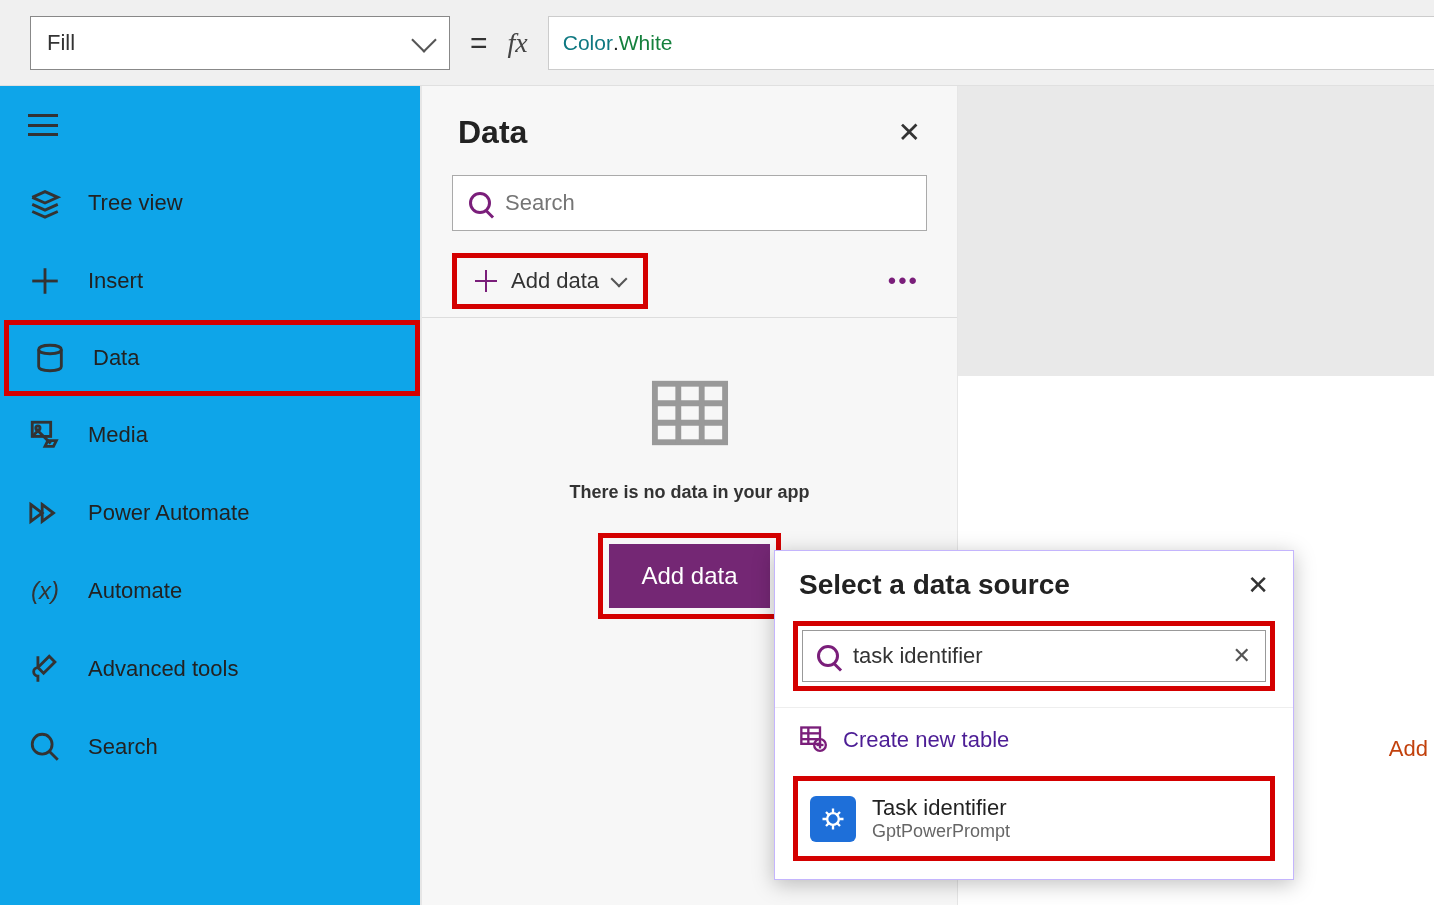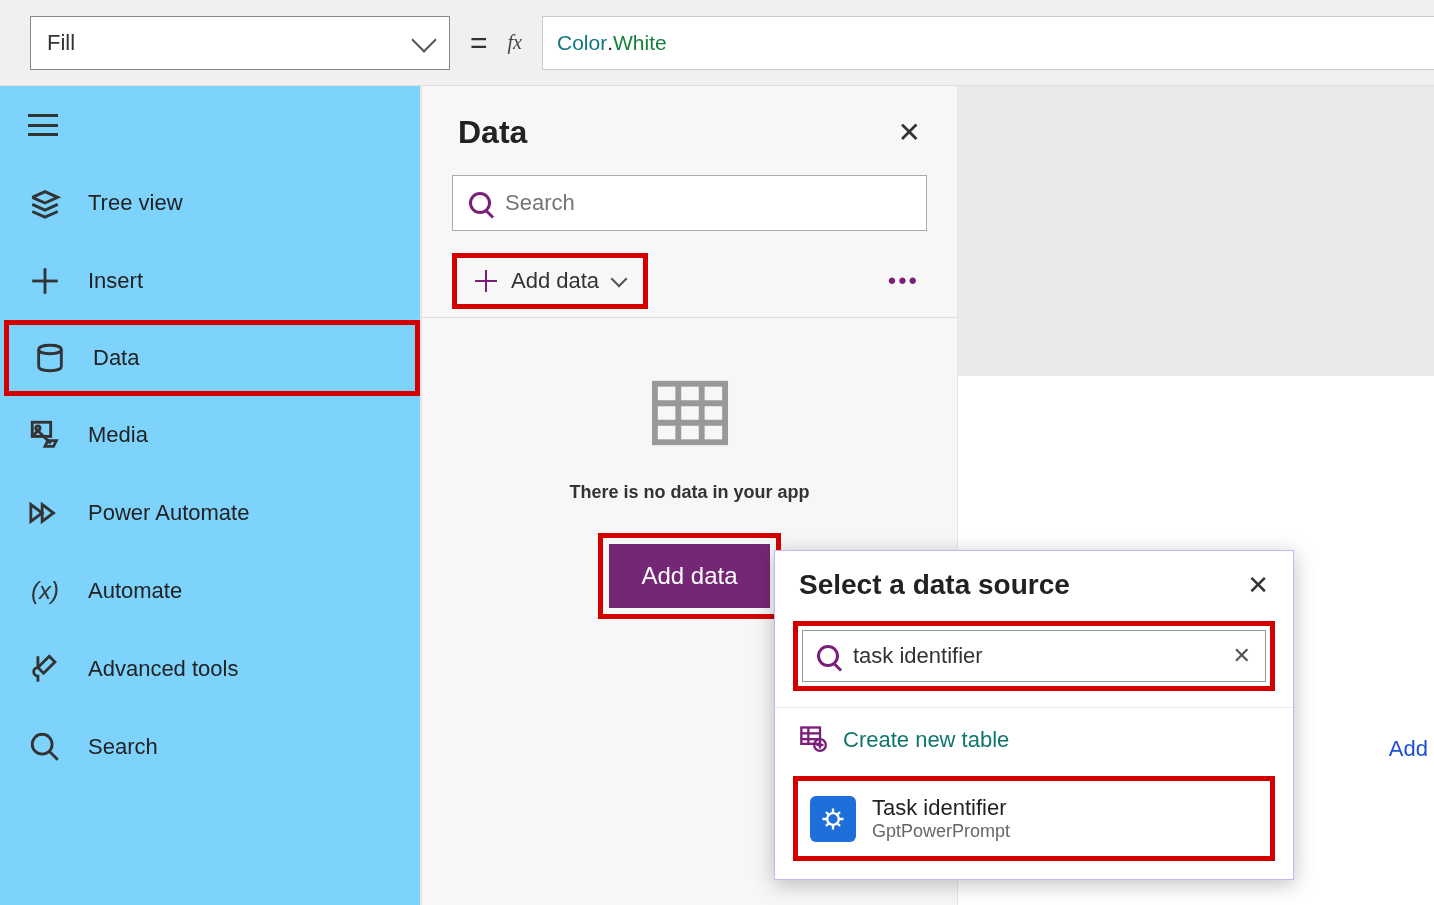--- a/index.html
+++ b/index.html
@@ -28,21 +28,21 @@
     color: #333;
   }
   .chevron-down {
     width: 18px; height: 18px;
     border-right: 2px solid #555;
     border-bottom: 2px solid #555;
     transform: rotate(45deg);
     margin-top: -6px;
   }
   .eq { font-size: 30px; color: #333; }
-  .fx { font-style: italic; font-size: 20px; color: #444; font-family: "Times New Roman", serif; }
+  .fx { font-style: italic; font-size: 28px; color: #444; font-family: "Times New Roman", serif; }
   .formula-input {
     flex: 1;
     height: 54px;
     background: #fff;
     border: 1px solid #ccc;
     border-right: none;
     display: flex;
     align-items: center;
     padding: 0 14px;
     font-family: Consolas, monospace;
@@ -56,21 +56,21 @@
   .main {
     display: flex;
     height: calc(100% - 86px);
     position: relative;
   }
 
   
   .left-nav {
     width: 422px;
     border-right: 2px solid #e6e6e6;
-    background: #7dd3fc;
+    background: #0ea5e9;
     padding-top: 10px;
   }
   .hamburger {
     width: 30px; height: 22px;
     margin: 18px 0 28px 28px;
     display: flex; flex-direction: column; justify-content: space-between;
     cursor: pointer;
   }
   .hamburger span { display: block; height: 3px; background: #333; }
 
@@ -196,21 +196,21 @@
   }
   .canvas-inner {
     position: absolute;
     top: 290px; left: 0; right: 0; bottom: 0;
     background: #fff;
   }
   .canvas-add {
     position: absolute;
     right: 6px;
     top: 650px;
-    color: #1d4ed8;
+    color: #c2410c;
     font-size: 22px;
   }
 
   
   .ds-popup {
     position: absolute;
     left: 774px;
     top: 550px;
     width: 520px;
     background: #fff;
@@ -243,21 +243,21 @@
   .ds-clear { font-size: 22px; color: #555; cursor: pointer; }
   .ds-row {
     display: flex;
     align-items: center;
     gap: 16px;
     padding: 16px 24px;
     border-top: 1px solid #eee;
     cursor: pointer;
   }
   .ds-create-icon svg { width: 28px; height: 28px; }
-  .ds-create-text { font-size: 22px; color: #0f766e; }
+  .ds-create-text { font-size: 22px; color: #4c1d95; }
   .ds-result-wrap {
     margin: 4px 18px 18px 18px;
     border: 5px solid #d40000;
   }
   .ds-result {
     display: flex;
     align-items: center;
     gap: 16px;
     padding: 14px 12px;
   }

